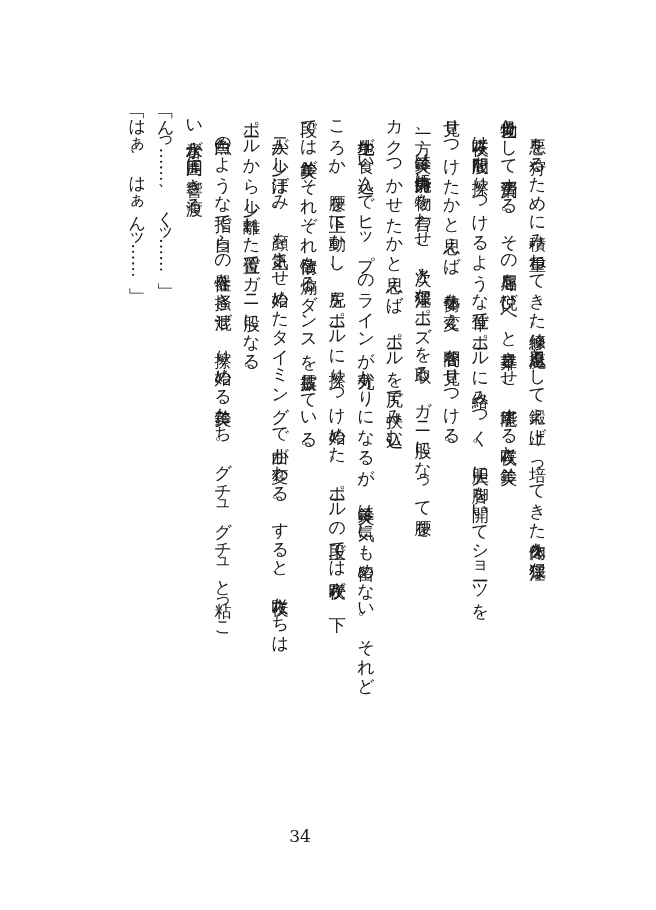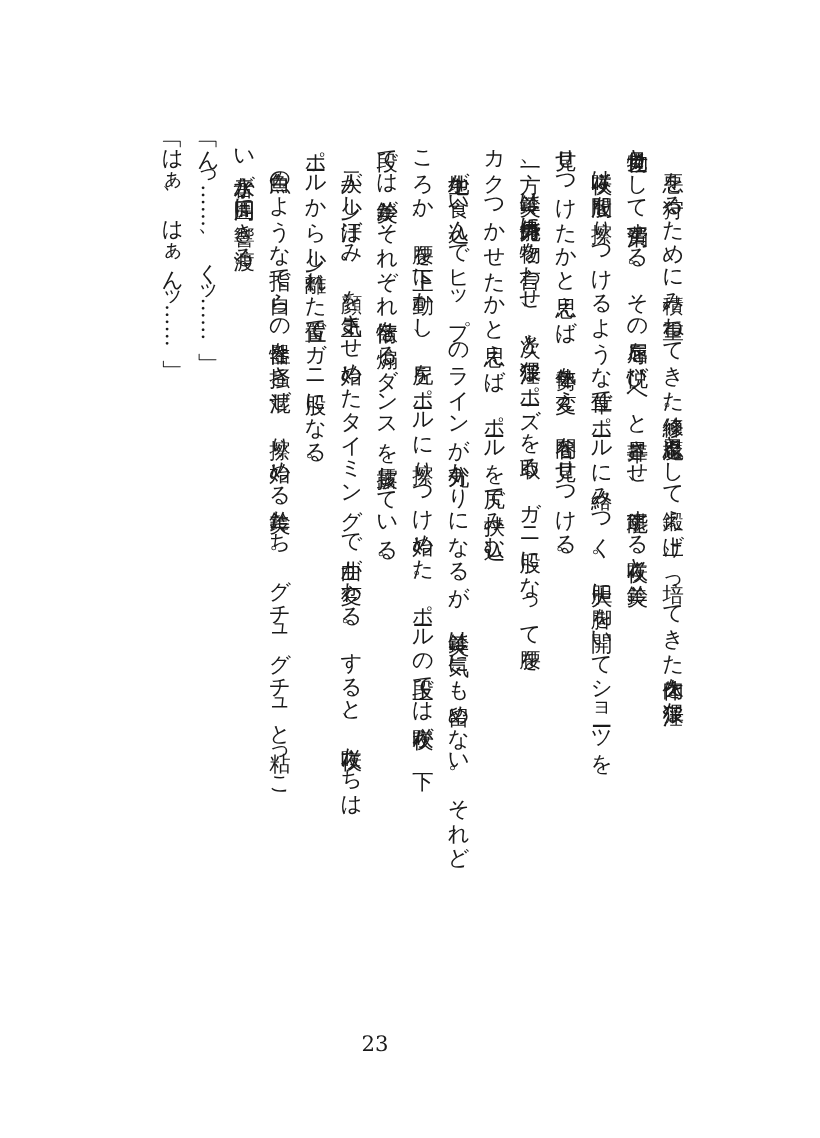--- a/index.html
+++ b/index.html
@@ -66,14 +66,14 @@
     <span class="line">　生地が食い込んでヒップのラインが丸分かりになるが、美鈴は気にも留めない。それど</span>
     <span class="line">ころか、腰を上下に動かし、尻をポールに擦りつけ始めた。ポールの上段では咲夜が、下</span>
     <span class="line">段では美鈴がそれぞれ情欲を煽るダンスを披露している。</span>
     <span class="line">　二人が少し汗ばみ、顔を上気させ始めたタイミングで曲が変わる。すると、咲夜たちは</span>
     <span class="line">ポールから少し離れた位置でガニ股になる。</span>
     <span class="line">　白魚のような指で自らの性器を掻き混ぜ、擦り始める美鈴たち。グチュグチュと粘っこ</span>
     <span class="line">い水音が周囲に響き渡る。</span>
     <span class="line">「んっ……、くッ……」</span>
     <span class="line">「はぁ、はぁんッ……」</span>
   </div>
-  <div class="page-number">23</div>
+  <div class="page-number">34</div>
 </div>
 
 </body></html>

